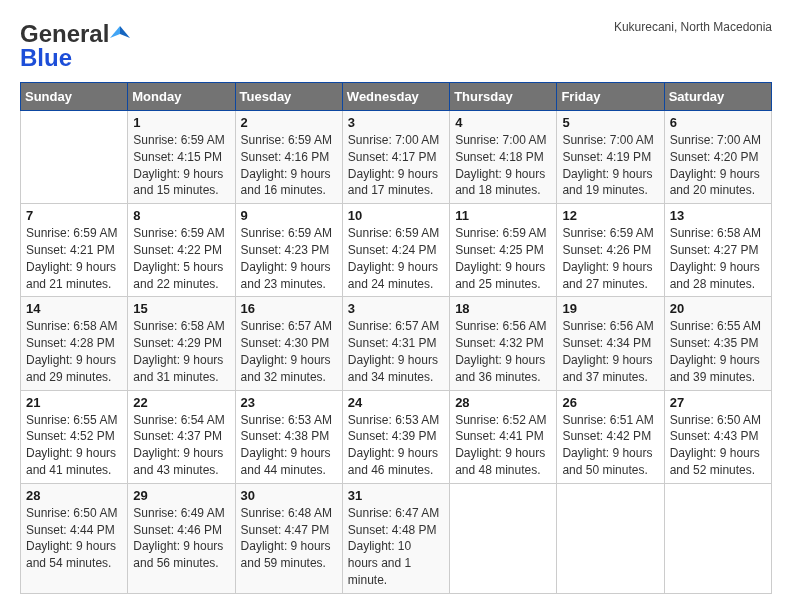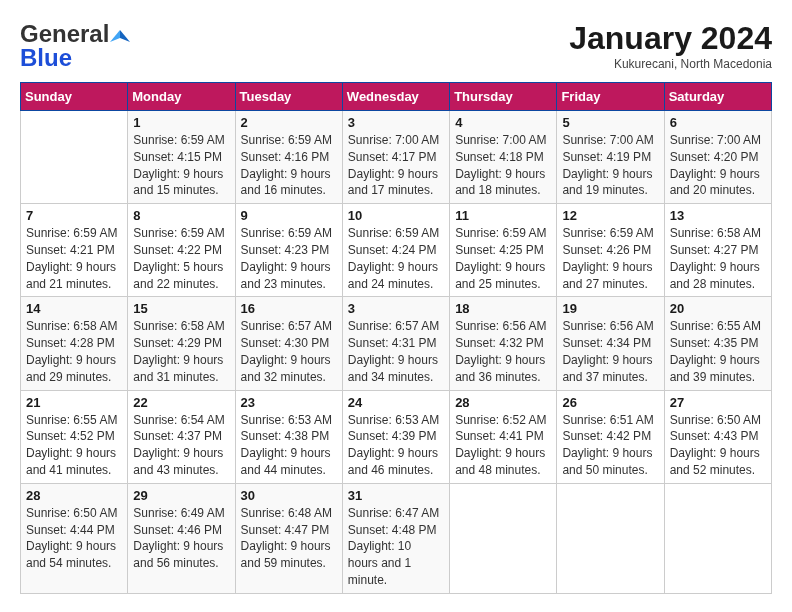--- a/index.html
+++ b/index.html
@@ -34,21 +34,21 @@
       font-weight: normal;
       color: #444;
       margin-left: 40px;
     }
     .calendar {
       width: 100%;
       border-collapse: collapse;
       font-size: 11px;
     }
     .calendar thead tr th {
-      background-color: #be185d;
+      background-color: #737373;
       color: #fff;
       padding: 6px 4px;
       text-align: left;
       font-size: 13px;
       font-weight: bold;
       border: 1px solid #0d47a1;
     }
     .calendar tbody tr td {
       border: 1px solid #ccc;
       vertical-align: top;
@@ -76,31 +76,30 @@
     }
     .empty-cell {
       background: #fff !important;
     }
   </style>
 </head>
 <body>
 
 <div class="header">
   <div class="logo">
-    <div style="display:flex;align-items:flex-end;">
+    <div style="display:flex;align-items:center;">
       <span style="font-size:24px;font-weight:bold;color:#333;">General</span>
       <svg width="20" height="20" viewBox="0 0 20 20" style="margin: 0 1px;">
         <polygon points="10,2 20,14 10,10" fill="#1565c0"></polygon>
         <polygon points="10,2 0,14 10,10" fill="#42a5f5"></polygon>
       </svg>
     </div>
     <span style="font-size:24px;font-weight:bold;color:#1d4ed8;margin-top:-4px;">Blue</span>
   </div>
   <div class="title-block">
-    <h1>January 2024</h1>
     <h2>Kukurecani, North Macedonia</h2>
   </div>
 </div>
 
 <table class="calendar">
   <thead>
     <tr>
       <th>Sunday</th>
       <th>Monday</th>
       <th>Tuesday</th>

